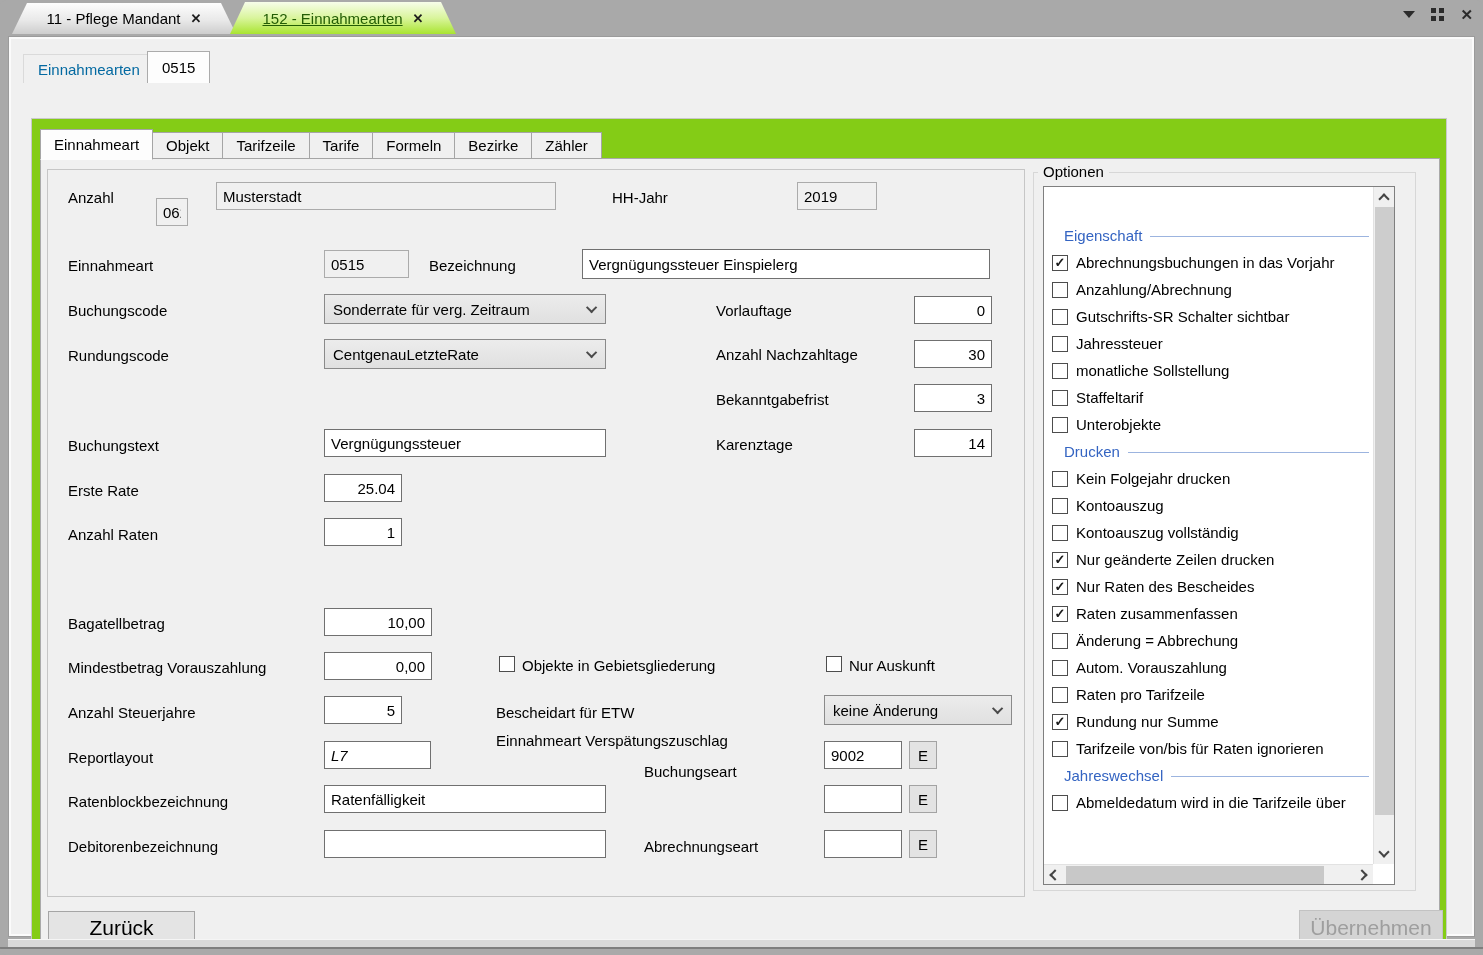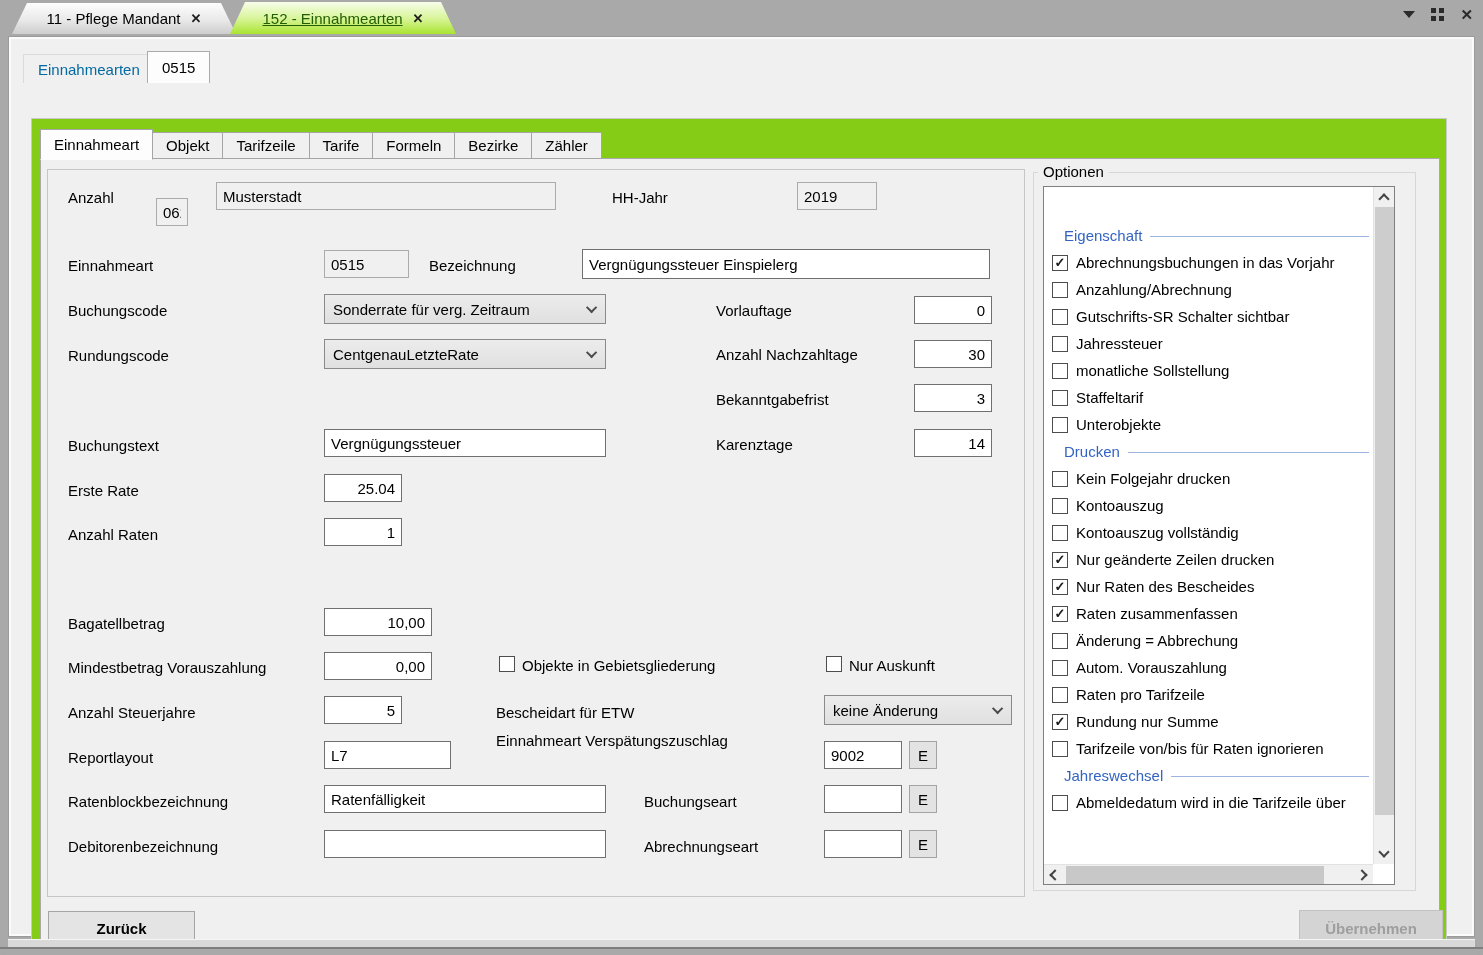--- a/index.html
+++ b/index.html
@@ -77,21 +77,21 @@
   .vthumb { position:absolute; left:1px; top:20px; width:19px; height:608px; background:#cdcdcd; }
   .hscroll { position:absolute; left:0; bottom:0; width:329px; height:20px; background:#f0f0f0; border-top:1px solid #e2e2e2; }
   .hthumb { position:absolute; left:22px; top:1px; width:258px; height:18px; background:#c8c8c8; }
   .sarrow { position:absolute; width:8px; height:8px; border-left:2px solid #444; border-bottom:2px solid #444; }
   .sa-up    { left:6px; top:8px;    transform:rotate(135deg); }
   .sa-down  { left:6px; bottom:8px; transform:rotate(-45deg); }
   .sa-left  { left:7px; top:6px;    transform:rotate(45deg); }
   .sa-right { right:7px; top:6px;   transform:rotate(225deg); }
 
   
-  .btn { position:absolute; display:flex; align-items:center; justify-content:center; font-size:15px; cursor:default;font-weight:bold; }
+  .btn { position:absolute; display:flex; align-items:center; justify-content:center; font-size:21px; cursor:default; }
   .btn.back { left:7px; top:752px; width:147px; height:34px; background:#e4e4e4; border:1px solid #a5a5a5; color:#000; }
   .btn.apply { left:1258px; top:751px; width:144px; height:36px; background:#d4d4d4; border:1px solid #c2c2c2; color:#9e9e9e; }
 </style>
 </head>
 <body>
 
 <div class="screen">
 
   <div class="tabbar">
     <div class="wtab t1">
@@ -192,28 +192,28 @@
 
           <span class="lbl" style="left:20px;top:534px">Anzahl Steuerjahre</span>
           <input class="fld num" style="left: 276px; top: 526px; width: 78px; height: 28px;" readonly="" value="5">
           <span class="lbl" style="left:448px;top:534px">Bescheidart für ETW</span>
           <div class="combo" style="left:776px;top:525px;width:188px">
             <span class="cval">keine Änderung</span>
             <span class="cchev"></span>
           </div>
 
           <span class="lbl" style="left:20px;top:579px">Reportlayout</span>
-          <input class="fld" style="left: 276px; top: 571px; width: 127px; height: 28px;" readonly="" value="L7">
+          <input class="fld" style="left: 276px; top: 571px; width: 107px; height: 28px; font-style: italic;" readonly="" value="L7">
           <span class="lbl" style="left:448px;top:562px">Einnahmeart Verspätungszuschlag</span>
           <input class="fld" style="left: 776px; top: 571px; width: 78px; height: 28px;" readonly="" value="9002">
           <button class="ebtn" style="left:861px;top:571px">E</button>
 
           <span class="lbl" style="left:20px;top:623px">Ratenblockbezeichnung</span>
           <input class="fld" style="left: 276px; top: 615px; width: 282px; height: 28px;" readonly="" value="Ratenfälligkeit">
-          <span class="lbl" style="left:596px;top:623px">Buchungseart</span>
+          <span class="lbl" style="left:596px;top:593px">Buchungseart</span>
           <input class="fld" style="left: 776px; top: 615px; width: 78px; height: 28px;" readonly="" value="">
           <button class="ebtn" style="left:861px;top:615px">E</button>
 
           <span class="lbl" style="left:20px;top:668px">Debitorenbezeichnung</span>
           <input class="fld" style="left: 276px; top: 660px; width: 282px; height: 28px;" readonly="" value="">
           <span class="lbl" style="left:596px;top:668px">Abrechnungseart</span>
           <input class="fld" style="left: 776px; top: 660px; width: 78px; height: 28px;" readonly="" value="">
           <button class="ebtn" style="left:861px;top:660px">E</button>
         </div>
 

